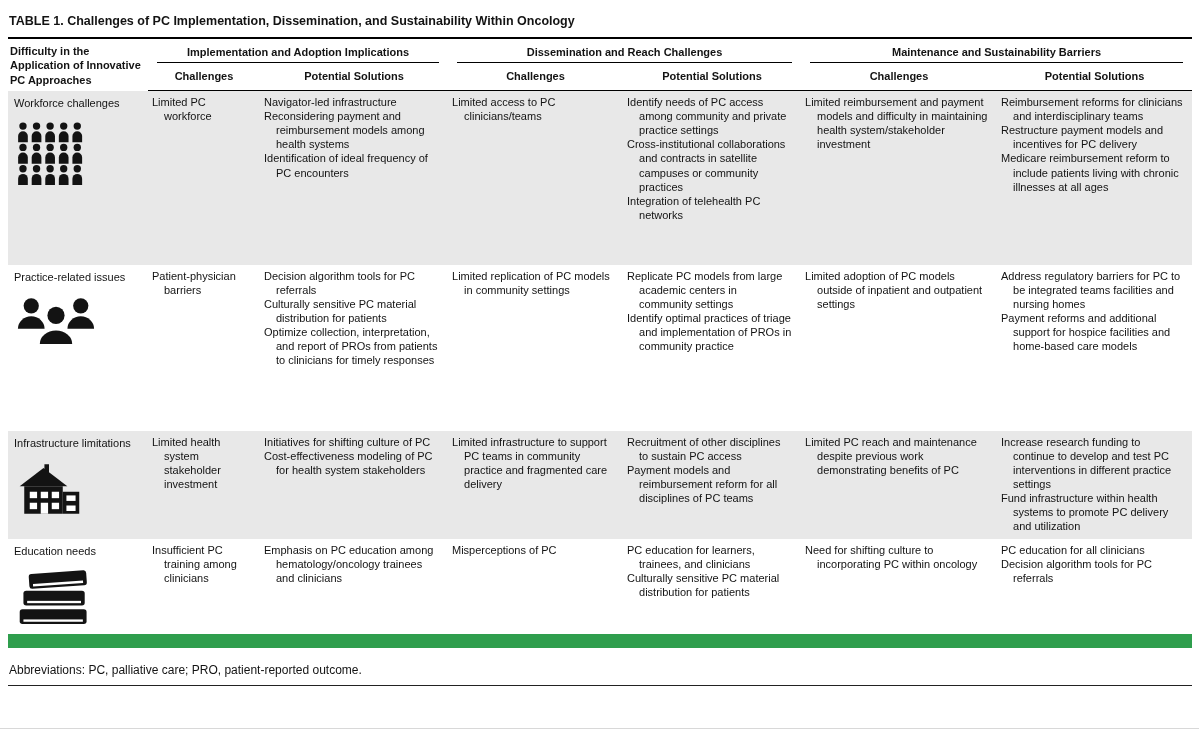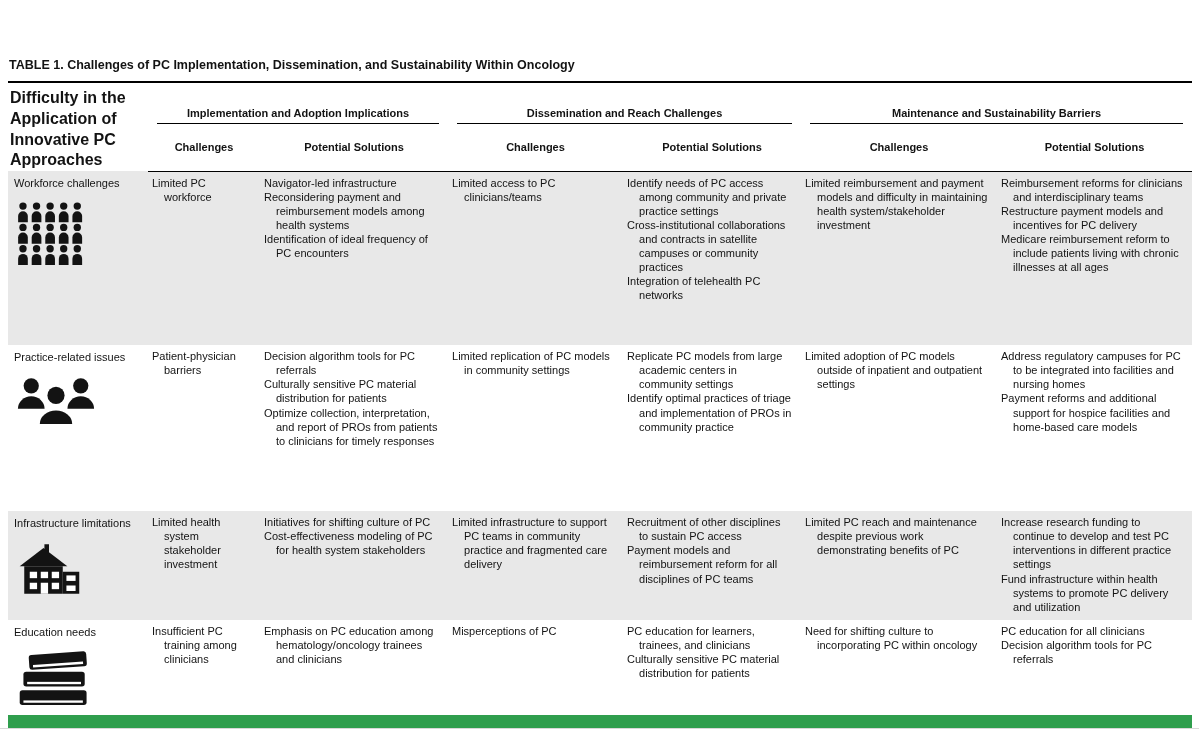--- a/index.html
+++ b/index.html
@@ -8,31 +8,31 @@
     --ink:#131313;
   }
   *{box-sizing:border-box;}
   html,body{margin:0;padding:0;}
   body{
     width:1199px;height:739px;position:relative;background:#fff;
     font-family:"Liberation Sans", sans-serif;color:var(--ink);
     overflow:hidden;
   }
   .page{padding:10px 7px 0 8px;}
-  .caption{font-size:12.5px;padding:4px 0 9px 1px;margin-top:44px;}
+  .caption{font-size:12.5px;padding:4px 0 9px 1px;}
   .caption .lbl{font-weight:700;}
   .caption .txt{font-weight:700;}
   table.t{
     border-collapse:collapse;table-layout:fixed;width:1184px;
     font-size:11px;line-height:1.28;
     border-top:2px solid #000;
   }
   thead th{font-weight:700;padding:0;}
   th.col1-hdr{
-    text-align:left;vertical-align:top;padding:5px 6px 0 2px;font-size:16px;line-height:1.3;
+    text-align:left;vertical-align:top;padding:5px 6px 0 2px;font-size:11px;line-height:1.3;
   }
   th.grp{vertical-align:bottom;padding:6px 9px 0 9px;}
   th.grp .grp-inner{
     display:block;padding-bottom:3px;
     border-bottom:1.5px solid #000;
   }
   tr.sub-row th{
     text-align:center;padding:6px 4px 7px 4px;vertical-align:middle;
     border-bottom:1.5px solid #000;font-size:11px;
   }
@@ -178,21 +178,21 @@
             <div class="para">Limited replication of PC models in community settings</div>
           </td>
         <td>
             <div class="para">Replicate PC models from large academic centers in community settings</div>
             <div class="para">Identify optimal practices of triage and implementation of PROs in community practice</div>
           </td>
         <td>
             <div class="para">Limited adoption of PC models outside of inpatient and outpatient settings</div>
           </td>
         <td>
-            <div class="para">Address regulatory campuses for PC to be integrated into facilities and nursing homes</div>
+            <div class="para">Address regulatory barriers for PC to be integrated teams facilities and nursing homes</div>
             <div class="para">Payment reforms and additional support for hospice facilities and home-based care models</div>
           </td>
       </tr>
 
       <tr class="shaded" style="height:106px">
         <td>
           <div class="rowlabel">Infrastructure limitations</div>
           <div class="icon">
             <svg viewBox="0 0 72 58" width="66" height="54">
               <rect x="31" y="2" width="5" height="12"></rect>

